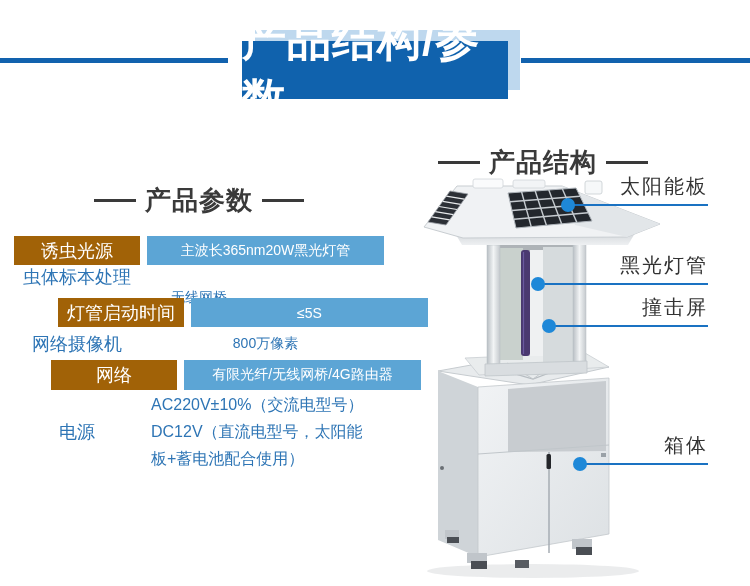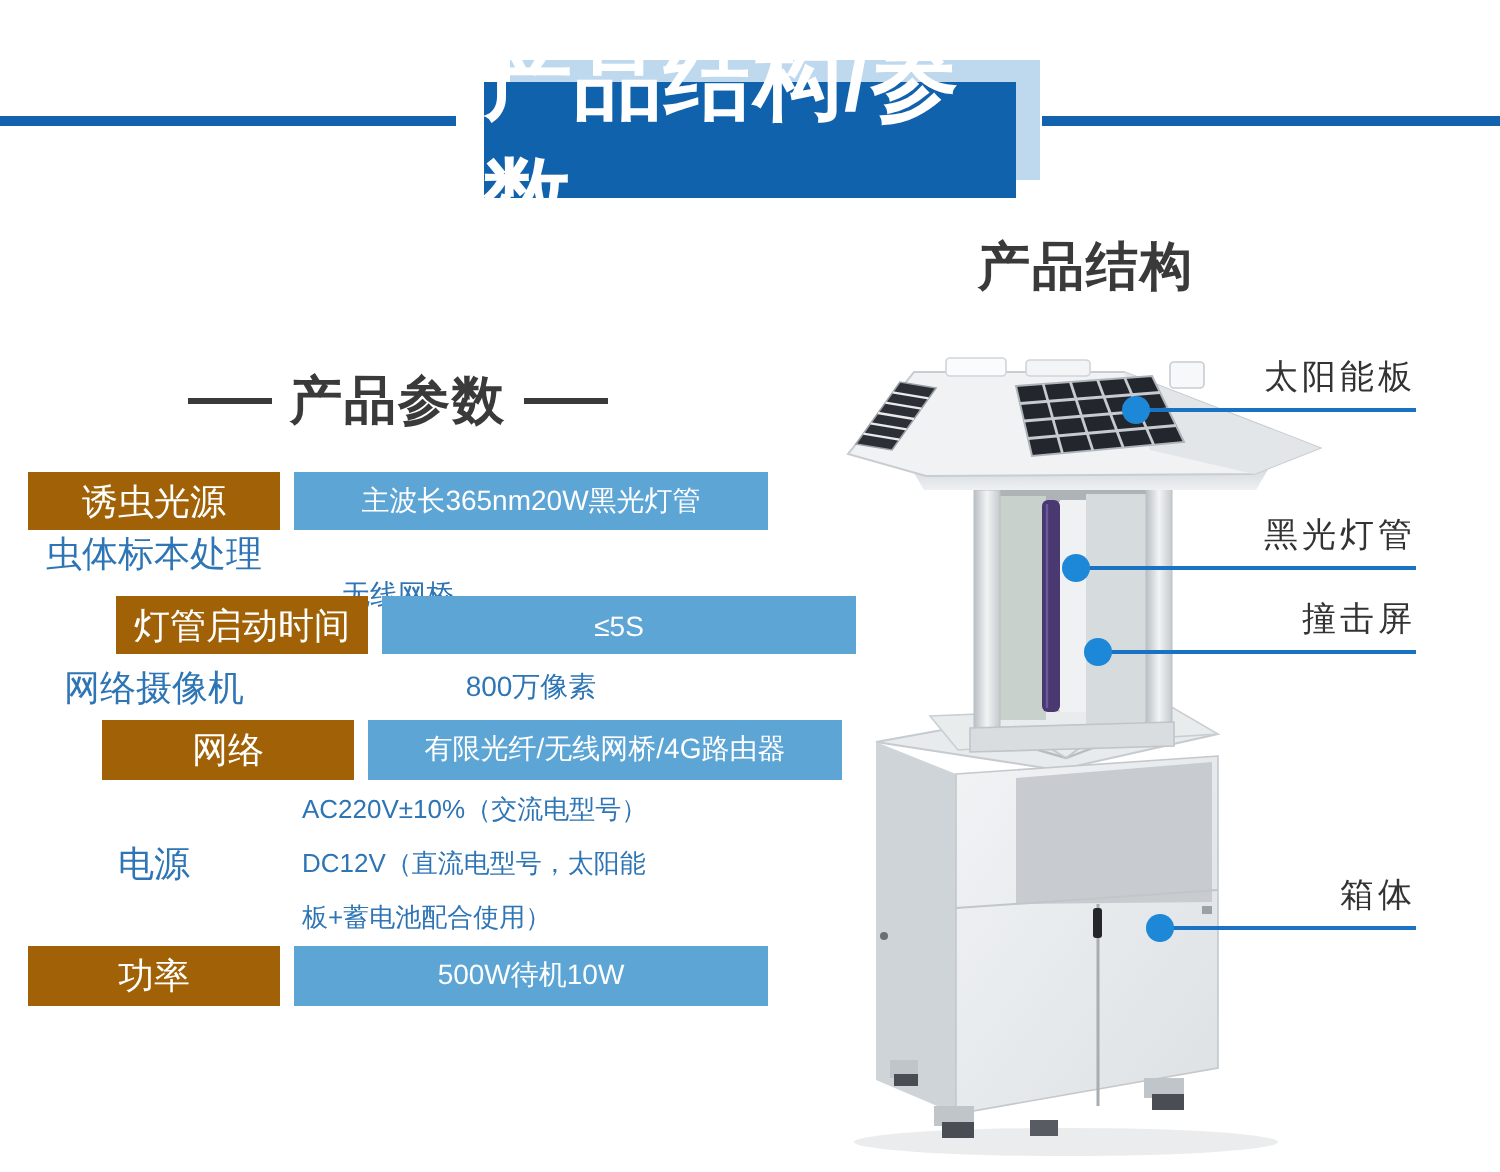--- a/index.html
+++ b/index.html
@@ -29,21 +29,21 @@
     font-size:44px;font-weight:bold;letter-spacing:1px;
   }
 
   
   .sec-title{
     position:absolute;display:flex;align-items:center;justify-content:center;
     gap:9px;font-size:26px;font-weight:bold;color:#3a3a3a;letter-spacing:1px;
   }
   .sec-title .dash{width:42px;height:3px;background:#3a3a3a;}
   #param-title{left:14px;top:186px;width:370px;height:28px;}
-  #struct-title{left:438px;top:119px;width:210px;height:28px;flex-direction:column;}
+  #struct-title{left:438px;top:148px;width:210px;height:28px;}
 
   
   #param-table{
     position:absolute;left:14px;top:236px;width:370px;
     display:flex;flex-direction:column;
   }
   .param-row{display:flex;width:100%;}
   .param-row:nth-child(1){height:29px;}
   .param-row:nth-child(2){height:33px;flex-direction:column;}
   .param-row:nth-child(3){height:29px;padding-left:44px;}
@@ -58,31 +58,31 @@
   }
   .cell-value{
     flex:1;display:flex;align-items:center;justify-content:center;
     font-size:14px;text-align:right;
   }
   .r-blue .cell-label{background:#a16207;color:#ffffff;}
   .r-blue .cell-value{background:#5ca5d5;color:#ffffff;}
   .r-white .cell-label,.r-white .cell-value{background:#ffffff;color:#2e75b5;}
   .param-row.multiline .cell-value{
     justify-content:flex-start;text-align:left;
-    white-space:pre-line;line-height:27px;font-size:13px;padding-left:4px;
+    white-space:pre-line;line-height:27px;font-size:16px;padding-left:4px;
   }
 
   
   #device{position:absolute;left:415px;top:168px;width:250px;height:412px;}
 
   
   .callout{position:absolute;border-bottom:2px solid #1a72c2;}
   .callout .txt{
     position:absolute;right:0;bottom:4px;
-    font-size:17px;color:#333333;white-space:nowrap;letter-spacing:2px;
+    font-size:20px;color:#333333;white-space:nowrap;letter-spacing:2px;
   }
   .callout .dot{
     position:absolute;left:-7px;bottom:-8px;
     width:14px;height:14px;border-radius:50%;background:#1e88d8;
   }
   #callout-solar {left:568px;top:180px;width:140px;height:24px;}
   #callout-lamp  {left:538px;top:259px;width:170px;height:24px;}
   #callout-screen{left:549px;top:301px;width:159px;height:24px;}
   #callout-box   {left:580px;top:439px;width:128px;height:24px;}
 </style>
@@ -123,24 +123,20 @@
     </div>
     <div class="param-row r-blue">
       <div class="cell-label">网络</div>
       <div class="cell-value">有限光纤/无线网桥/4G路由器</div>
     </div>
     <div class="param-row r-white multiline">
       <div class="cell-label">电源</div>
       <div class="cell-value">AC220V±10%（交流电型号）
 DC12V（直流电型号，太阳能
 板+蓄电池配合使用）</div>
-    </div>
-    <div class="param-row r-blue">
-      <div class="cell-label">功率</div>
-      <div class="cell-value">500W待机10W</div>
     </div>
   </div>
 
   <div id="struct-title" class="sec-title">
     <span class="dash"></span>
     <span>产品结构</span>
     <span class="dash"></span>
   </div>
 
   <svg id="device" viewBox="0 0 250 412">

